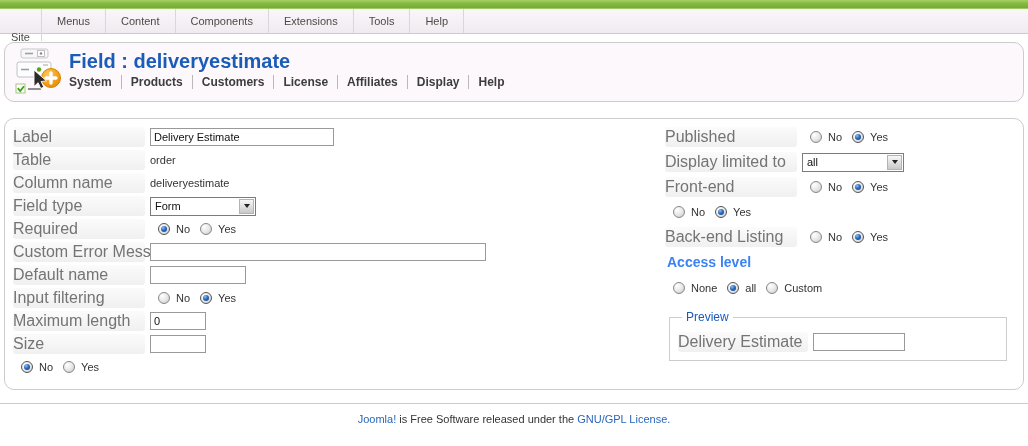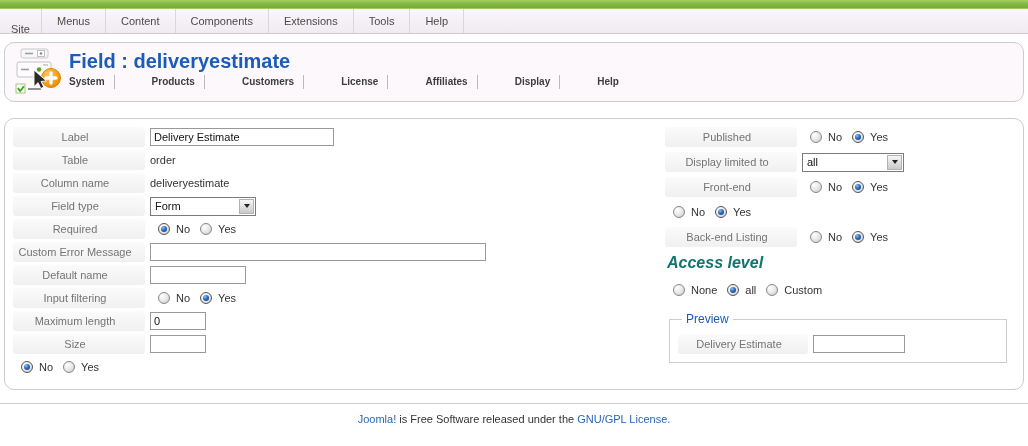--- a/index.html
+++ b/index.html
@@ -9,43 +9,43 @@
   
   .green-bar { height:9px;
     background:linear-gradient(180deg,#a7d162 0%, #86bb45 40%, #74aa37 100%);
     border-bottom:1px solid #9ccb62; }
 
   
   .menubar { height:25px; display:flex; align-items:stretch;
     background:linear-gradient(#faf6fa,#f0ebf0); border-bottom:1px solid #cfcacf; }
   .menu-item { padding:0 15px; line-height:24px; font-size:11px; color:#4c4b48;
     border-right:1px solid #dbd6db; cursor:default; white-space:nowrap; }
-  .menu-item:first-child { padding:8px 11px; }
+  .menu-item:first-child { padding:16px 11px; }
 
   
   .header-band { margin:8px 4px 0 4px; height:60px; border:1px solid #ccc;
     border-radius:10px; background:#fcf8fc; position:relative; }
   .app-icon { position:absolute; left:10px; top:5px; width:48px; height:48px; }
   .header-text { margin-left:64px; padding-top:7px; }
   .page-title { color:#1a5cb8; font-size:20px; font-weight:bold; line-height:22px; }
-  .tabs { display:flex; margin-top:3px; font-size:10px; font-weight:bold; color:#3d3d3d;gap:28px; }
+  .tabs { display:flex; margin-top:3px; font-size:12px; font-weight:bold; color:#3d3d3d; }
   .tab { padding:0 9px; line-height:14px; border-right:1px solid #b9b9b9; cursor:pointer; white-space:nowrap; }
   .tab:first-child { padding-left:0; }
   .tab:last-child { border-right:none; }
 
   
   .content-box { margin:16px 4px 0 4px; height:272px; border:1px solid #ccc;
     border-radius:10px; background:#fff; padding:8px; display:flex; }
   .col-left { width:652px; min-width:652px; }
   .col-right { flex:1; }
 
   .frow { display:flex; align-items:center; height:20px; margin-bottom:3px; }
   .frow-r { display:flex; align-items:center; height:20px; margin-bottom:5px; }
-  .fcell { width:132px; min-width:132px; height:20px; line-height:20px; text-align:center;
-    padding-right:8px; margin-right:5px; border-radius:3px; font-size:11px; color:#747474;
+  .fcell { width:132px; min-width:132px; height:20px; line-height:20px; text-align:left;
+    padding-right:8px; margin-right:5px; border-radius:3px; font-size:16px; color:#747474;
     background:linear-gradient(#fbfbfb,#f0f0f0); white-space:nowrap; }
   .fval { display:flex; align-items:center; font-size:11px; color:#333; }
 
   .tin { height:18px; border:1px solid #999; font-size:11px; color:#111;
     font-family:"Liberation Sans", sans-serif; padding:0 3px; background:#fff; }
 
   
   .fselect { display:inline-flex; align-items:stretch; height:19px; border:1px solid #7b7b7b;
     background:#fff; padding:1px; cursor:default; }
   .stext { flex:1; font-size:11px; color:#111; padding:1px 3px; white-space:nowrap; overflow:hidden; }
@@ -58,21 +58,21 @@
   .radio { position:relative; width:12px; height:12px; min-width:12px; border-radius:50%;
     border:1px solid #878787; background:radial-gradient(circle at 32% 28%, #ffffff 0%, #e6e6e6 55%, #c2c2c2 100%);
     display:inline-block; cursor:pointer; }
   .radio.sel { border-color:#555; }
   .radio.sel::after { content:""; position:absolute; left:2px; top:2px; width:6px; height:6px;
     border-radius:50%; background:radial-gradient(circle at 35% 30%, #8fc0f2 0%, #2a6bc0 45%, #0b3c84 100%); }
   .rlabel { font-size:11px; color:#333; margin:0 10px 0 6px; }
   .rlabel.last { margin-right:0; }
 
   
-  .section-heading { color:#0f766e; font-size:16px; font-weight:bold; margin:7px 0 6px 2px;font-style:italic; }
+  .section-heading { color:#3b82f6; font-size:14px; font-weight:bold; margin:7px 0 6px 2px; }
   .access-radios { display:flex; margin-left:8px; height:14px;margin-top:12px; }
   fieldset.preview { border:1px solid #ccc; margin:14px 8px 0 4px; padding:8px; }
   fieldset.preview legend { color:#1a5cb8; font-size:12px; font-weight:normal; padding:0 4px; margin-left:4px; }
   .pcell { width:130px; min-width:130px; }
 
   
   .footer-sep { border-top:1px solid #ccc; margin-top:13px; }
   .footer { text-align:center; font-size:11px; color:#333; padding-top:9px; }
   .footer a { color:#2a66b8; text-decoration:none; cursor:pointer; }
 </style>

